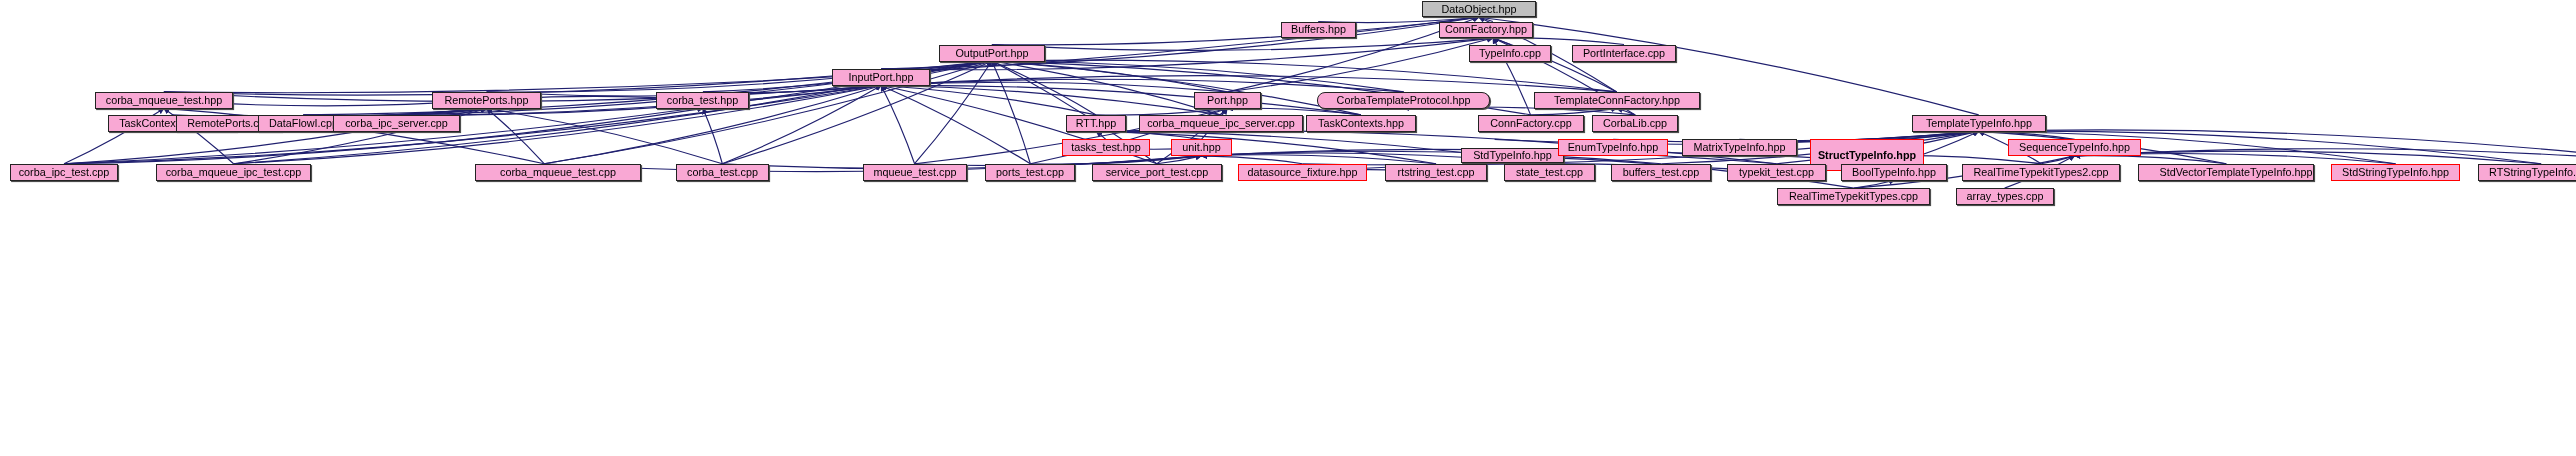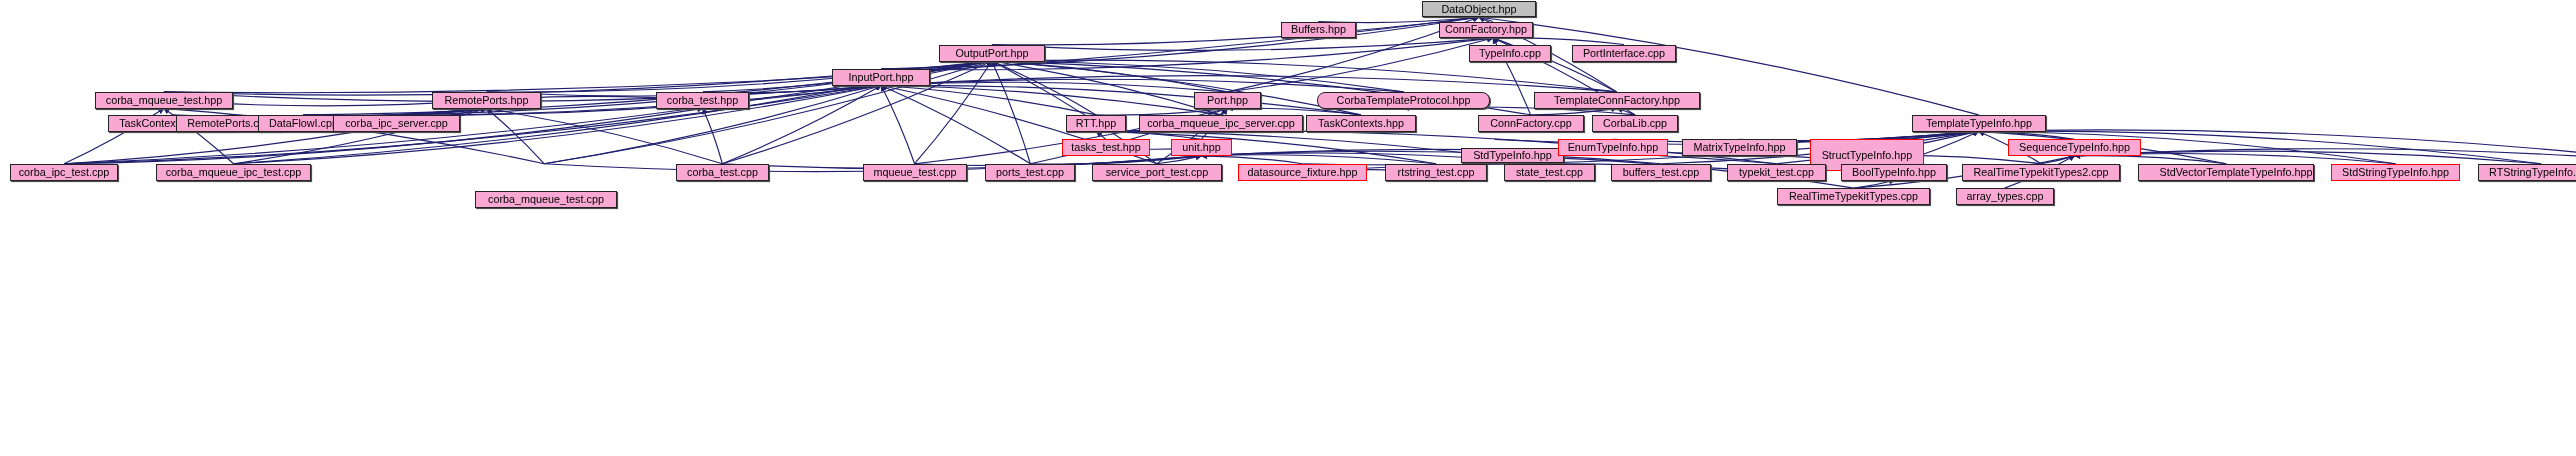--- a/index.html
+++ b/index.html
@@ -254,39 +254,39 @@
     </div>
     <div class="node" style="left: 1461px; top: 139px; width: 103px; height: 15px; margin-top: 9px;">
       <span class="lbl">StdTypeInfo.hpp</span>
     </div>
     <div class="node red" style="left: 1558px; top: 139px; width: 110px; height: 16.5px;">
       <span class="lbl">EnumTypeInfo.hpp</span>
     </div>
     <div class="node" style="left: 1682px; top: 139px; width: 115px; height: 16.5px;">
       <span class="lbl">MatrixTypeInfo.hpp</span>
     </div>
-    <div class="node red" style="left: 1810px; top: 139px; width: 114px; height: 32px;">
+    <div class="node red" style="left: 1810px; top: 139px; width: 114px; height: 32px; font-weight: bold;">
       <span class="lbl">StructTypeInfo.hpp</span>
     </div>
     <div class="node red" style="left: 2008px; top: 139px; width: 133px; height: 16.5px;">
       <span class="lbl">SequenceTypeInfo.hpp</span>
     </div>
     <div class="node red" style="left: 1062px; top: 139px; width: 88px; height: 16.5px;">
       <span class="lbl">tasks_test.hpp</span>
     </div>
     <div class="node red" style="left: 1171px; top: 139px; width: 61px; height: 16.5px;">
       <span class="lbl">unit.hpp</span>
     </div>
     <div class="node" style="left: 10px; top: 164px; width: 108px; height: 16.5px; text-align: right;">
       <span class="lbl">corba_ipc_test.cpp</span>
     </div>
     <div class="node" style="left: 156px; top: 164px; width: 155px; height: 16.5px;">
       <span class="lbl">corba_mqueue_ipc_test.cpp</span>
     </div>
-    <div class="node" style="left: 475px; top: 164px; width: 142px; height: 16.5px; margin-top: 27px;">
+    <div class="node" style="left: 475px; top: 164px; width: 166px; height: 16.5px;">
       <span class="lbl">corba_mqueue_test.cpp</span>
     </div>
     <div class="node" style="left: 676px; top: 164px; width: 93px; height: 16.5px; align-items: center;">
       <span class="lbl">corba_test.cpp</span>
     </div>
     <div class="node" style="left: 863px; top: 164px; width: 104px; height: 16.5px;">
       <span class="lbl">mqueue_test.cpp</span>
     </div>
     <div class="node" style="left: 985px; top: 164px; width: 90px; height: 16.5px;">
       <span class="lbl">ports_test.cpp</span>

